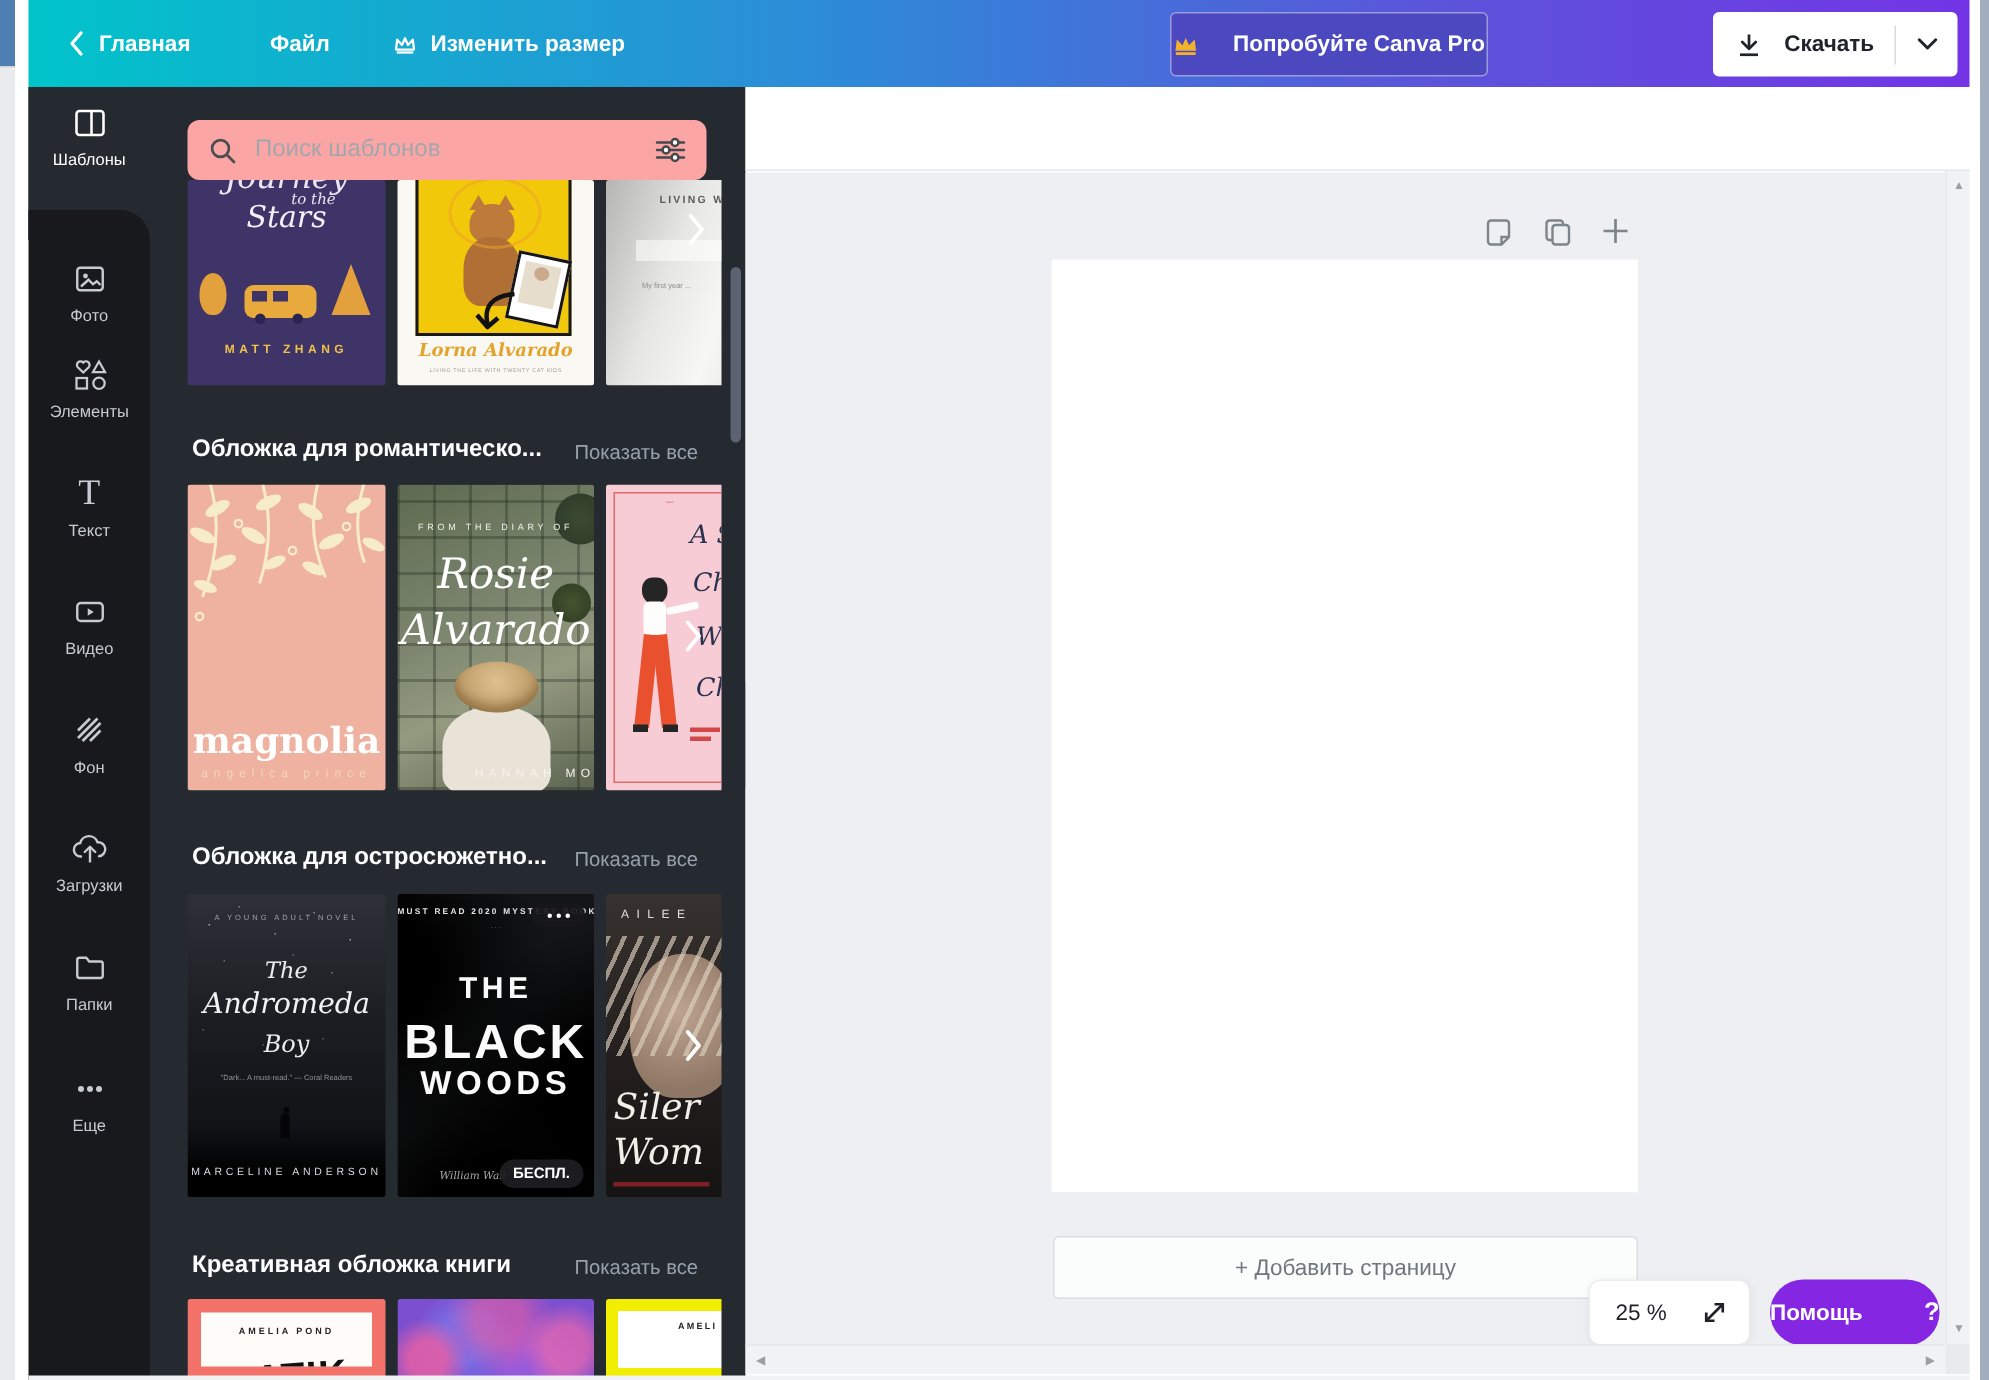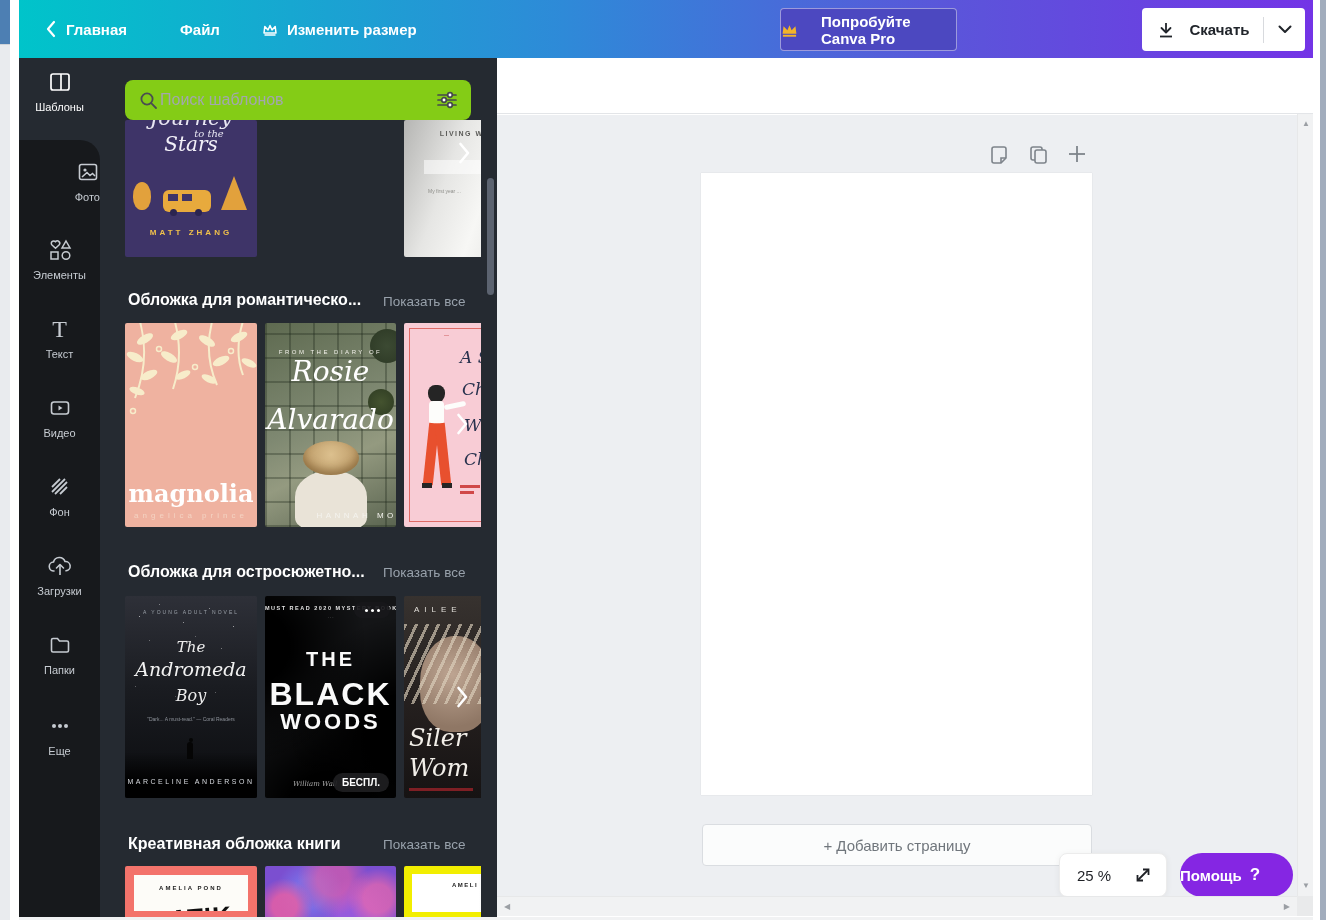--- a/index.html
+++ b/index.html
@@ -15,41 +15,41 @@
   .edge-right-gap{left:1313px;top:0;width:7px;height:920px;background:#fff;}
   .edge-right{left:1320px;top:0;width:6px;height:920px;background:#a2adbd;}
 
   
   .topbar{left:19px;top:0;width:1294px;height:58px;
     background:linear-gradient(90deg,#00c4ca 0%,#2e8ad8 42%,#5b55da 72%,#7334e6 100%);}
   .tb-item{position:absolute;top:0;height:58px;display:flex;align-items:center;gap:9px;
     color:#fff;font-size:15px;font-weight:bold;cursor:pointer;}
   .btn{position:absolute;top:8px;height:43px;border-radius:4px;display:flex;align-items:center;
     justify-content:center;font-size:15px;font-weight:bold;box-sizing:border-box;cursor:pointer;}
-  .btn-pro{left:761px;width:177px;background:#4c48c0;border:1px solid rgba(255,255,255,.45);color:#fff;gap:23px;}
+  .btn-pro{left:761px;width:212px;background:#4c48c0;border:1px solid rgba(255,255,255,.45);color:#fff;gap:23px;}
   .btn-share{left:995px;width:119px;background:#5a3ad2;color:#fff;}
   .btn-dl{left:1123px;width:163px;background:#fff;color:#20242a;justify-content:flex-start;}
   .btn-dl .dl-label{flex:1;text-align:center;}
   .dl-divider{width:1px;height:26px;background:#d8dade;}
   .dl-caret{width:41px;display:flex;align-items:center;justify-content:center;height:100%;}
 
   
   .sidenav{left:19px;top:58px;width:81px;bottom:0;background:#17191c;}
   .nav-item{position:absolute;left:0;width:81px;display:flex;flex-direction:column;align-items:center;
     gap:7px;cursor:pointer;color:#c6cbd1;}
   .nav-item .lbl{font-size:11px;}
   .nav-item.active{color:#fff;}
   .nav-active-bg{position:absolute;left:0;top:0;width:81px;height:82px;background:#252a31;}
   .nav-notch{position:absolute;left:0;top:82px;width:81px;height:20px;background:#252a31;}
   .nav-notch>div{width:100%;height:100%;background:#17191c;border-top-right-radius:20px;}
 
   
   .panel{left:100px;top:58px;width:397px;bottom:0;background:#252a31;overflow:hidden;}
-  .search{left:125px;top:80px;width:346px;height:40px;background:#84cc16;border-radius:8px;
-    display:flex;align-items:center;padding:0 14px;box-sizing:border-box;gap:0;}
+  .search{left:125px;top:80px;width:346px;height:40px;background:#fca5a5;border-radius:8px;
+    display:flex;align-items:center;padding:0 14px;box-sizing:border-box;gap:10px;}
   .search input{flex:1;border:none;outline:none;font-family:"Liberation Sans",sans-serif;
     font-size:16px;color:#333;background:transparent;min-width:0;}
   .search input::placeholder{color:#a2a7ad;}
   .sec-title{position:absolute;font-size:16px;font-weight:bold;color:#fff;white-space:nowrap;}
   .show-all{position:absolute;font-size:13.5px;color:#98a1ab;cursor:pointer;white-space:nowrap;}
   .row-clip{position:absolute;overflow:hidden;}
   .cover{position:absolute;top:0;overflow:hidden;border-radius:2px;cursor:pointer;}
   .row-chev{position:absolute;cursor:pointer;}
   .panel-thumb{left:487px;top:178px;width:7px;height:117px;background:#5c6370;border-radius:4px;}
   .collapse-tab{left:497px;top:455px;width:17px;height:70px;background:#252a31;
@@ -66,21 +66,21 @@
   .page{left:701px;top:173px;width:391px;height:622px;background:#fff;box-shadow:0 0 1px rgba(0,0,0,.15);}
   .page-icon{position:absolute;top:143px;width:22px;height:22px;cursor:pointer;}
   .add-page{left:702px;top:824px;width:390px;height:42px;background:#fbfcfc;border:1px solid #dadde1;
     border-radius:4px;box-sizing:border-box;display:flex;align-items:center;justify-content:center;
     font-size:15px;color:#70767c;cursor:pointer;}
   .zoom-box{left:1059px;top:853px;width:108px;height:44px;background:#fff;border:1px solid #ececec;
     border-radius:8px;box-sizing:border-box;display:flex;align-items:center;justify-content:space-between;
     padding:0 14px 0 17px;box-shadow:0 1px 6px rgba(0,0,0,.06);}
   .zoom-box .zval{font-size:15px;color:#1f2126;}
   .help-pill{left:1180px;top:853px;width:113px;height:44px;background:#8526e3;border-radius:22px;
-    display:flex;align-items:center;justify-content:flex-start;gap:8px;color:#fff;font-weight:bold;
+    display:flex;align-items:center;justify-content:space-between;gap:8px;color:#fff;font-weight:bold;
     font-size:15px;cursor:pointer;}
 
   
   .vscroll{left:1297px;top:114px;width:16px;height:782px;background:#f1f2f3;border-left:1px solid #e7e8e9;box-sizing:border-box;}
   .hscroll{left:497px;top:896px;width:800px;height:20px;background:#f1f2f3;border-top:1px solid #e7e8e9;box-sizing:border-box;}
   .scroll-corner{left:1297px;top:896px;width:16px;height:20px;background:#e9eaeb;}
   .bottom-strip{left:19px;top:917px;width:1294px;height:3px;background:#f1f2f3;}
   .arr{position:absolute;font-size:8px;color:#9b9fa4;line-height:8px;}
 </style>
 </head>
@@ -149,21 +149,21 @@
 
   <div class="nav-item active" style="top:12px;text-align:center;">
     <span>
       <svg width="24" height="24" viewBox="0 0 24 24">
           <rect x="3" y="4" width="18" height="16" rx="2" fill="none" stroke="#fff" stroke-width="1.7"></rect>
           <line x1="13" y1="4" x2="13" y2="20" stroke="#fff" stroke-width="1.7"></line>
         </svg>
     </span>
     <span class="lbl">Шаблоны</span>
   </div>
-  <div class="nav-item" style="top:102px;align-items:flex-end;">
+  <div class="nav-item" style="top:116px;">
     <span>
       <svg width="24" height="24" viewBox="0 0 24 24">
           <rect x="3.5" y="4.5" width="17" height="15" rx="2" fill="none" stroke="#c6cbd1" stroke-width="1.6"></rect>
           <circle cx="9" cy="10" r="1.6" fill="#c6cbd1"></circle>
           <path d="M6,17 L11,12.5 L14,15.5 L16.5,13.5 L19,16" fill="none" stroke="#c6cbd1" stroke-width="1.6"></path>
         </svg>
     </span>
     <span class="lbl">Фото</span>
   </div>
   <div class="nav-item" style="top:180px;">
@@ -245,20 +245,39 @@
     <div class="abs" style="left:38px;top:70px;width:48px;height:22px;border-radius:6px;background:#e8aa3d;">
       <div class="abs" style="left:5px;top:4px;width:10px;height:7px;background:#3e3468;"></div>
       <div class="abs" style="left:19px;top:4px;width:10px;height:7px;background:#3e3468;"></div>
       <div class="abs" style="left:7px;top:19px;width:7px;height:7px;border-radius:50%;background:#2b2450;"></div>
       <div class="abs" style="left:32px;top:19px;width:7px;height:7px;border-radius:50%;background:#2b2450;"></div>
     </div>
     <div class="abs" style="left:96px;top:56px;width:0;height:0;border-left:13px solid transparent;border-right:13px solid transparent;border-bottom:34px solid #e2a13c;"></div>
     <div class="ctext" style="top:108px;font-size:8px;font-weight:bold;letter-spacing:3px;color:#f0c14b;">MATT ZHANG</div>
   </div>
 
+  <div class="cover" style="left:140px;width:131px;height:137px;background:#faf8f3;">
+    <div class="abs" style="left:12px;top:-12px;width:104px;height:116px;background:#f2c90a;border:2px solid #181818;box-sizing:border-box;">
+      <div class="abs" style="left:34px;top:26px;width:30px;height:26px;border-radius:50% 50% 40% 40%;background:#bd7a3a;"></div>
+      <div class="abs" style="left:34px;top:20px;width:0;height:0;border-left:6px solid transparent;border-right:6px solid transparent;border-bottom:10px solid #bd7a3a;"></div>
+      <div class="abs" style="left:52px;top:20px;width:0;height:0;border-left:6px solid transparent;border-right:6px solid transparent;border-bottom:10px solid #bd7a3a;"></div>
+      <div class="abs" style="left:30px;top:48px;width:38px;height:46px;border-radius:45% 45% 30% 30%;background:#b06f35;"></div>
+      <div class="abs" style="left:20px;top:8px;width:58px;height:44px;border:2px solid rgba(240,160,40,.55);border-radius:50%;"></div>
+    </div>
+    <div class="abs" style="left:76px;top:50px;width:36px;height:46px;background:#fff;border:2px solid #161616;transform:rotate(12deg);box-sizing:border-box;">
+      <div class="abs" style="left:4px;top:4px;width:24px;height:28px;background:#e6ddcc;"></div>
+      <div class="abs" style="left:11px;top:6px;width:10px;height:9px;border-radius:50%;background:#caa98c;"></div>
+    </div>
+    <svg class="abs" style="left:48px;top:72px;" width="34" height="32" viewBox="0 0 34 32">
+      <path d="M30,4 Q8,6 12,24" fill="none" stroke="#111" stroke-width="3"></path>
+      <path d="M5,18 L12,26 L19,20" fill="none" stroke="#111" stroke-width="3" stroke-linejoin="round"></path>
+    </svg>
+    <div class="ctext serif-i" style="top:106px;font-size:12px;font-weight:bold;color:#e3a32c;">Lorna Alvarado</div>
+    <div class="ctext" style="top:124px;font-size:4px;letter-spacing:.5px;color:#9a9a96;transform:scale(.9);">LIVING THE LIFE WITH TWENTY CAT KIDS</div>
+  </div>
 
   <div class="cover" style="left:279px;width:131px;height:137px;background:linear-gradient(110deg,#b5b5b3 0%,#e6e6e4 35%,#f7f7f5 60%,#d8d8d6 100%);">
     <div class="ctext" style="top:10px;font-size:7px;letter-spacing:1.5px;color:#5b5b58;font-weight:bold;">LIVING WITH</div>
     <div class="abs" style="left:24px;top:68px;font-size:5px;color:#8e8e8a;">My first year ...</div>
     <div class="abs" style="left:20px;top:40px;width:70px;height:14px;background:rgba(255,255,255,.55);"></div>
   </div>
   <div class="row-chev" style="left:333px;top:22px;">
     <svg width="12" height="22" viewBox="0 0 12 22">
         <polyline points="2.5,2 10,11 2.5,20" fill="none" stroke="#fff" stroke-width="2.6" stroke-linecap="round" stroke-linejoin="round"></polyline>
       </svg>
@@ -327,21 +346,21 @@
 
   <div class="cover" style="left:140px;width:131px;height:204px;background:
       repeating-linear-gradient(0deg, rgba(25,35,22,.30) 0 2px, transparent 2px 24px),
       repeating-linear-gradient(90deg, rgba(25,35,22,.30) 0 2px, transparent 2px 24px),
       linear-gradient(155deg,#5e6a50 0%,#7e8871 45%,#949a80 65%,#5a6450 100%);">
     <div class="abs" style="right:-8px;top:6px;width:34px;height:34px;border-radius:50%;background:radial-gradient(circle,#3c4a33,#2c3824);"></div>
     <div class="abs" style="right:2px;top:66px;width:26px;height:26px;border-radius:50%;background:radial-gradient(circle,#44532f,#2e3b22);"></div>
     <div class="abs" style="left:30px;top:148px;width:72px;height:58px;border-radius:45% 45% 20% 20%;background:#e9e3d7;"></div>
     <div class="abs" style="left:38px;top:118px;width:56px;height:34px;border-radius:50%;background:radial-gradient(circle at 50% 40%,#dcc08e,#b5925e);box-shadow:inset 0 -5px 8px rgba(90,60,20,.45);"></div>
     <div class="ctext" style="top:26px;font-size:6px;letter-spacing:2.5px;color:#f0efe8;">FROM THE DIARY OF</div>
-    <div class="ctext serif-i" style="top:32px;font-size:28px;color:#fff;">Rosie</div>
+    <div class="ctext serif-i" style="top:43px;font-size:28px;color:#fff;">Rosie</div>
     <div class="ctext serif-i" style="top:80px;font-size:28px;color:#fff;">Alvarado</div>
     <div class="ctext" style="top:188px;font-size:8px;letter-spacing:3.5px;color:#f4f3ee;padding-left:48px;">HANNAH MORALES</div>
   </div>
 
   <div class="cover" style="left:279px;width:131px;height:204px;background:#f8ccd5;">
     <div class="abs" style="left:5px;top:5px;right:5px;bottom:5px;border:1px solid #df6a66;"></div>
     <div class="abs" style="left:40px;top:9px;font-size:5px;color:#c24040;">—</div>
     <div class="abs serif-i" style="left:56px;top:24px;font-size:17px;color:#28324e;">A Se</div>
     <div class="abs serif-i" style="left:58px;top:56px;font-size:17px;color:#28324e;">Cha</div>
     <div class="abs serif-i" style="left:60px;top:92px;font-size:17px;color:#28324e;">Wi</div>

